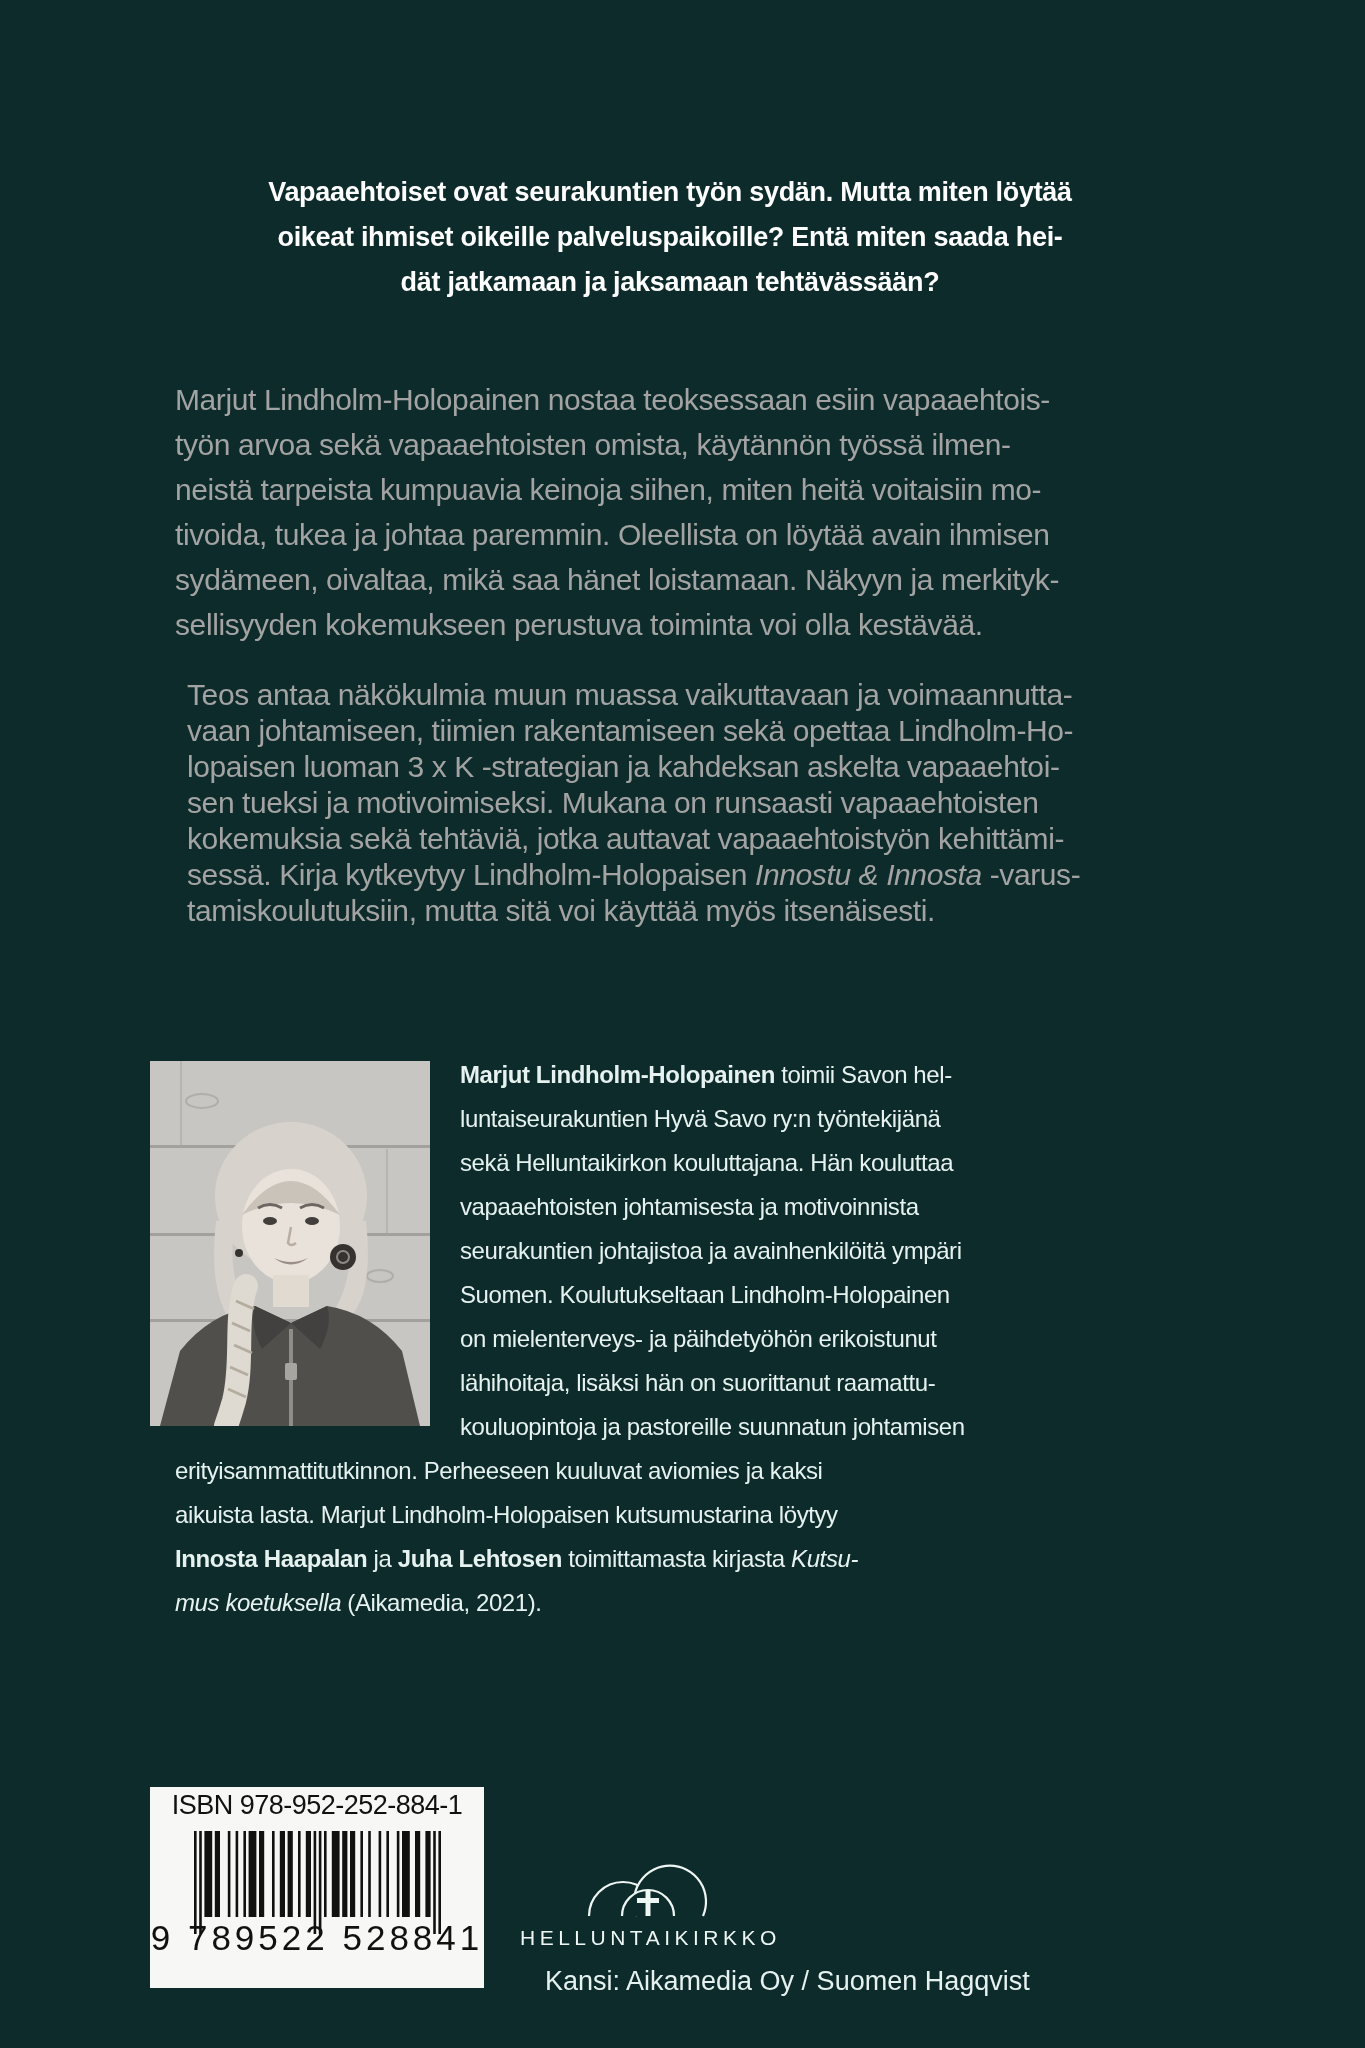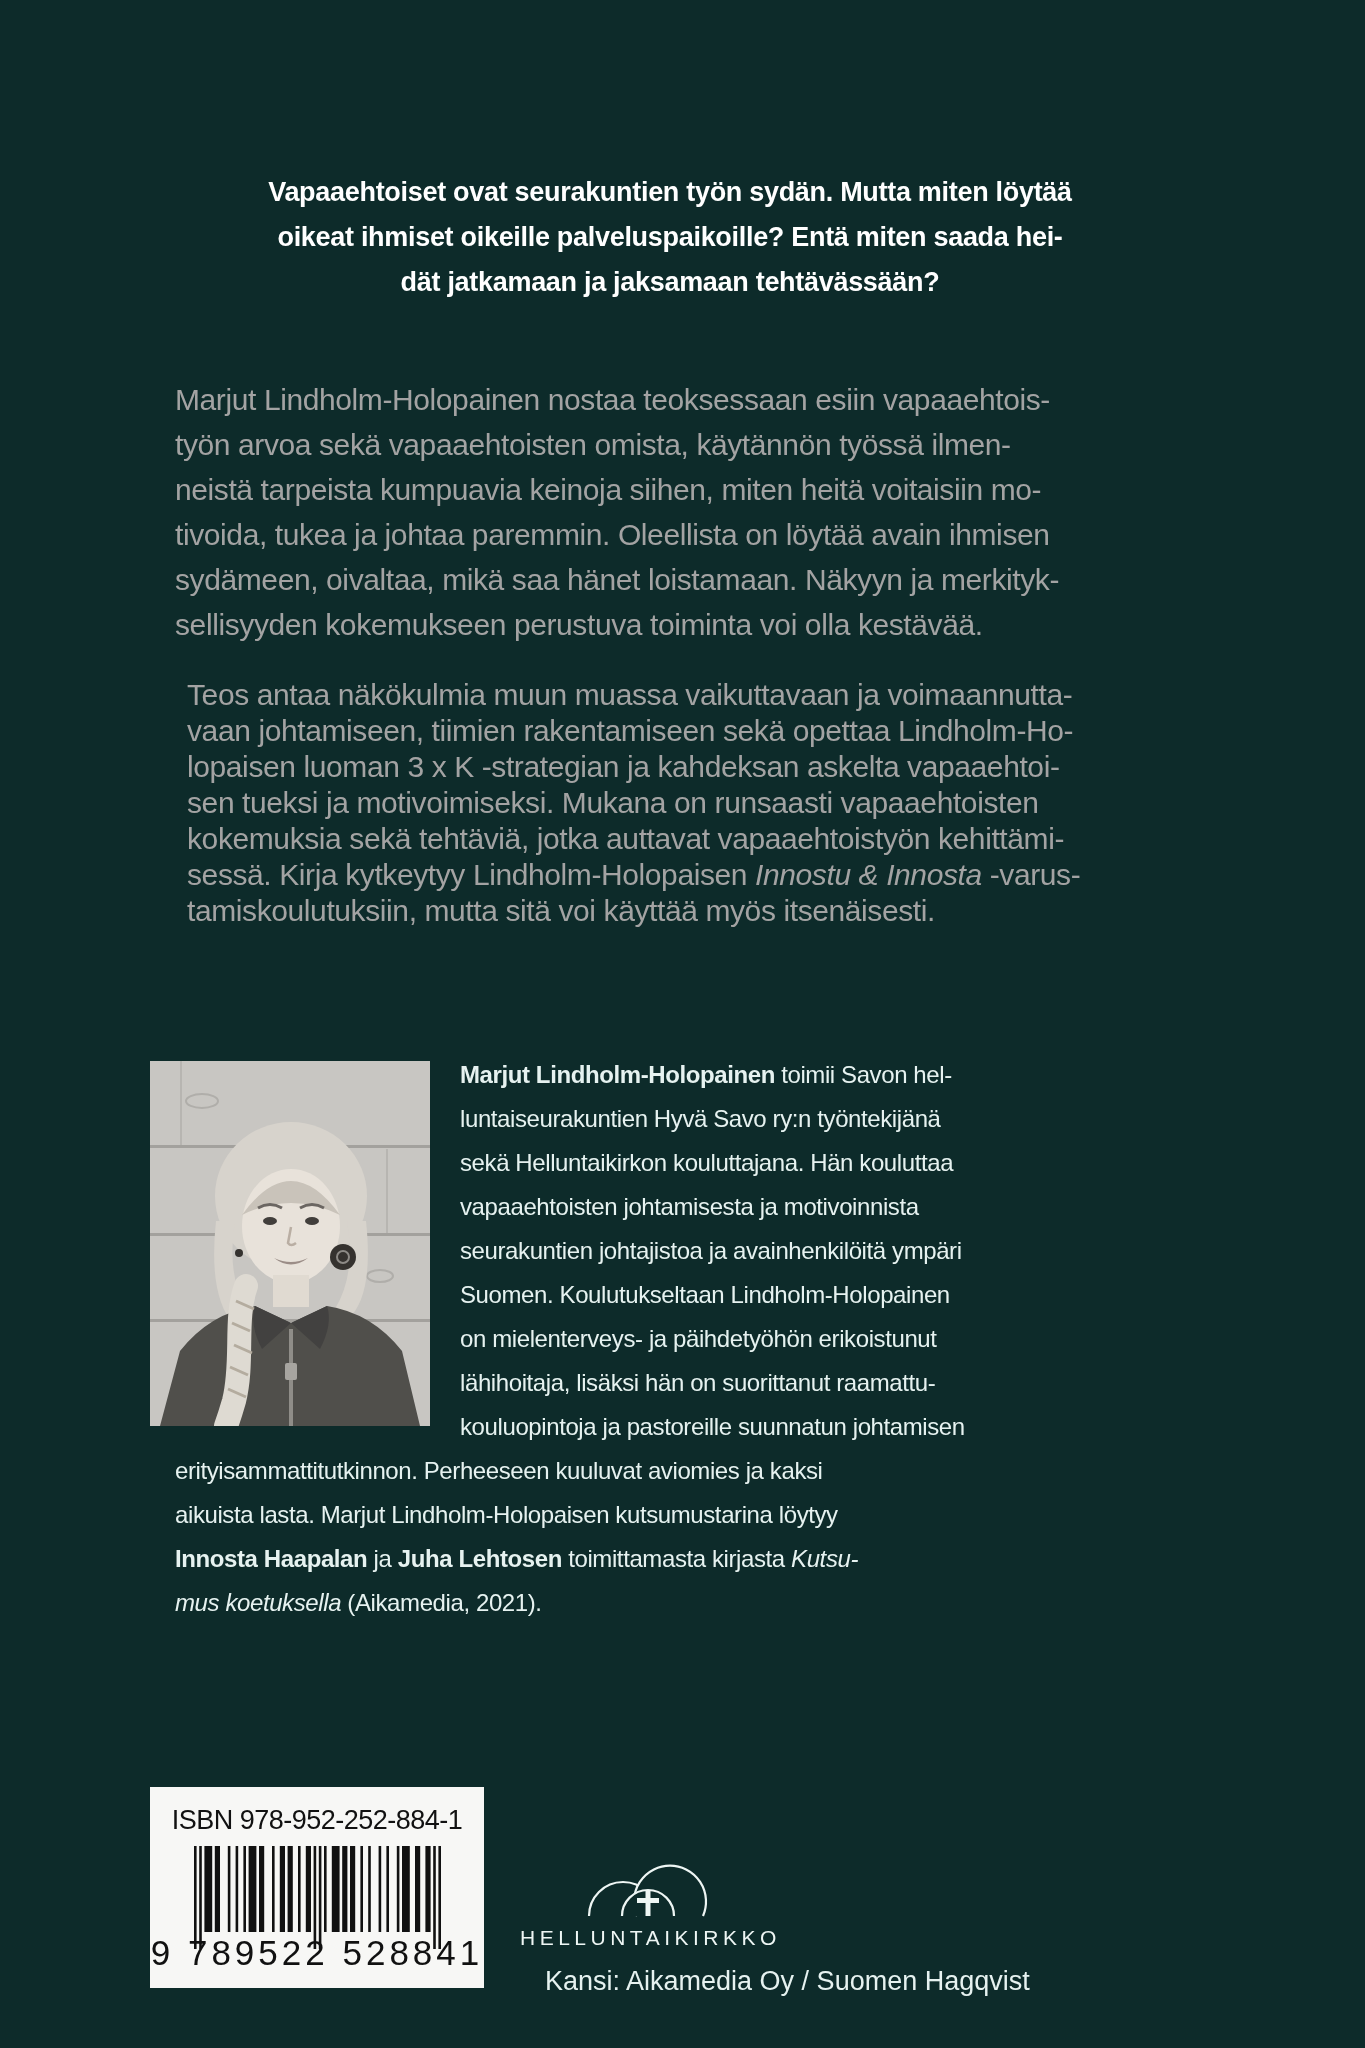--- a/index.html
+++ b/index.html
@@ -40,21 +40,21 @@
     margin:8px 30px 0 -25px;
     display:block;
   }
   .isbn-box{
     position:absolute;top:1787px;left:150px;
     width:334px;height:201px;
     background:#f7f7f5;
     color:#111111;
     text-align:center;
     box-sizing:border-box;
-    padding-top:18px;
+    padding-top:3px;
   }
   .isbn-label{
     font-size:27px;letter-spacing:-0.5px;white-space:pre;
   }
   .bars{display:block;margin:10px auto 0 auto;width:247px;height:103px;}
   .barcode-digits{
     font-size:35px;letter-spacing:4px;margin-top:-16px;white-space:pre;
   }
   .logo{
     position:absolute;top:1836px;left:520px;width:250px;

